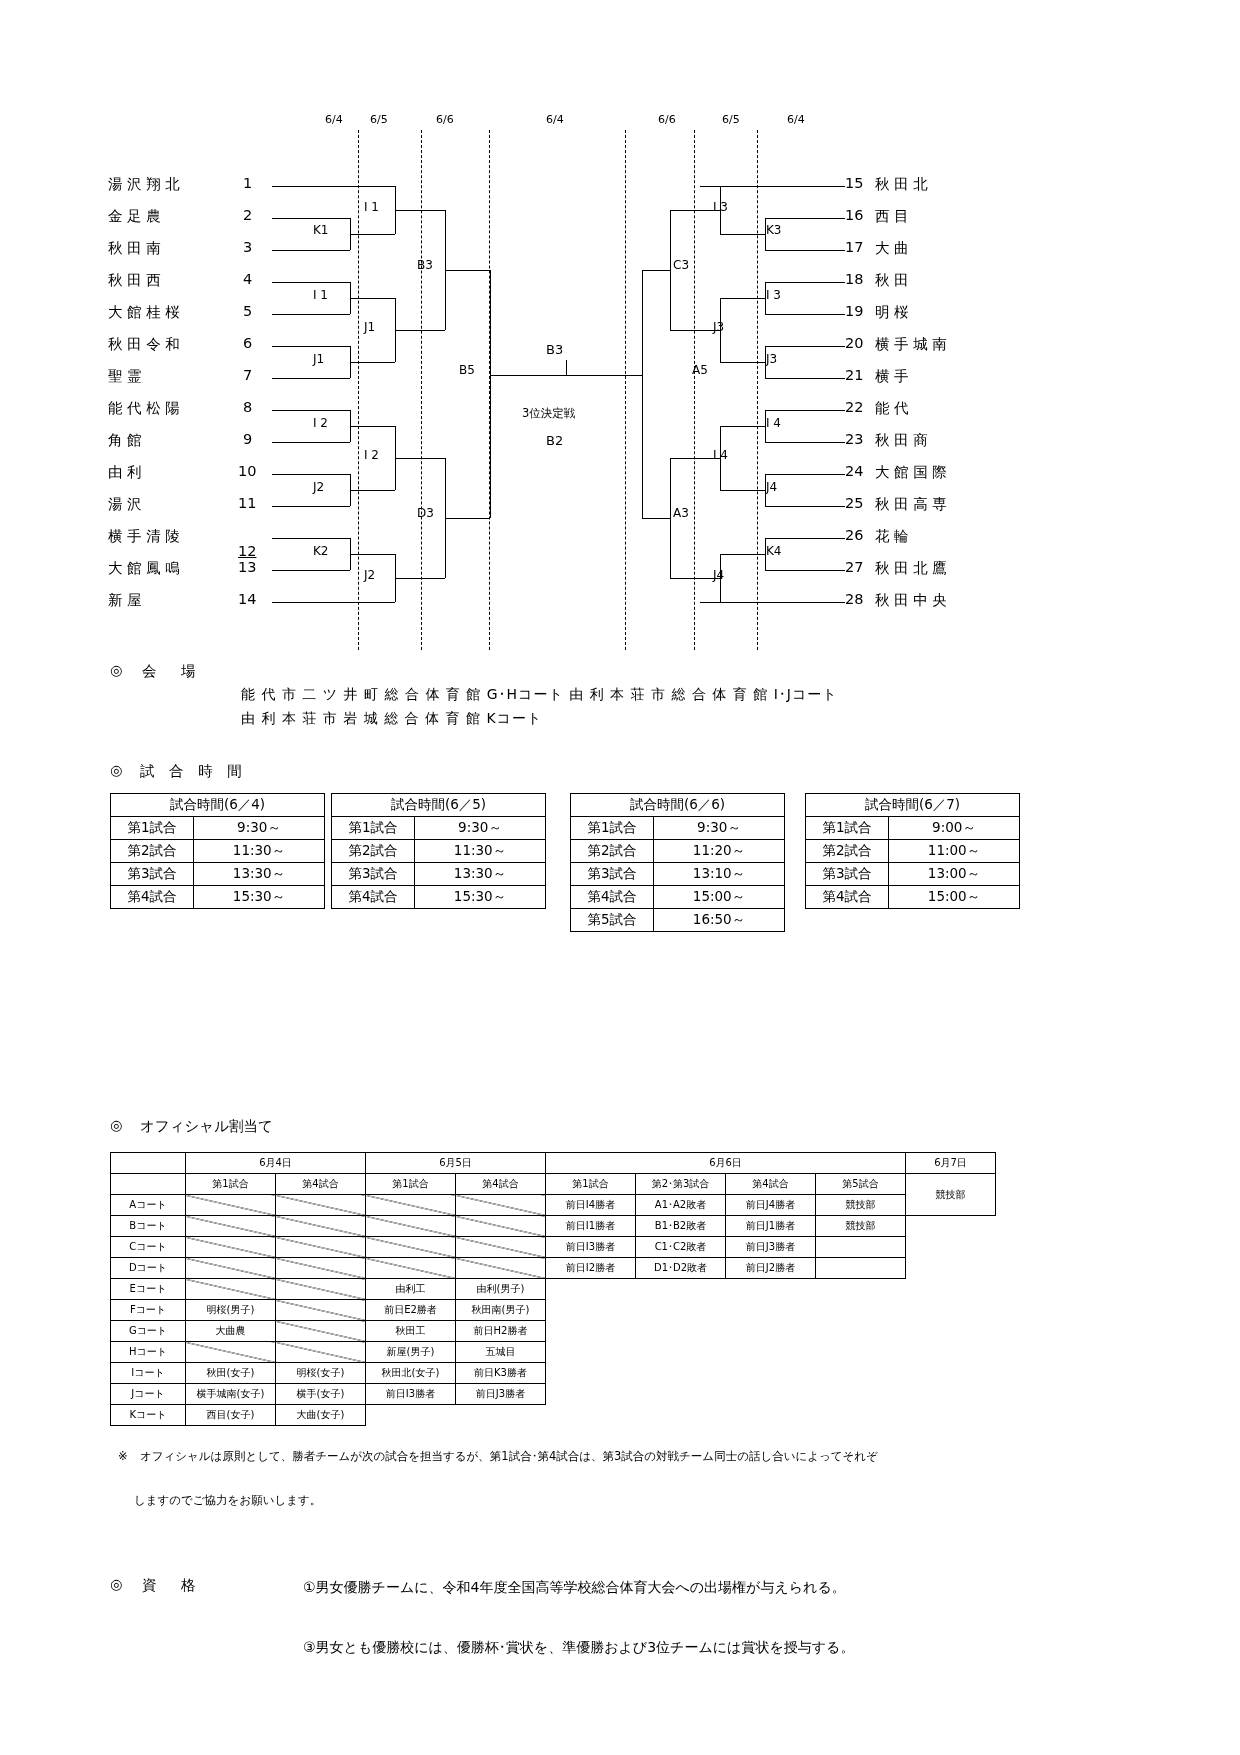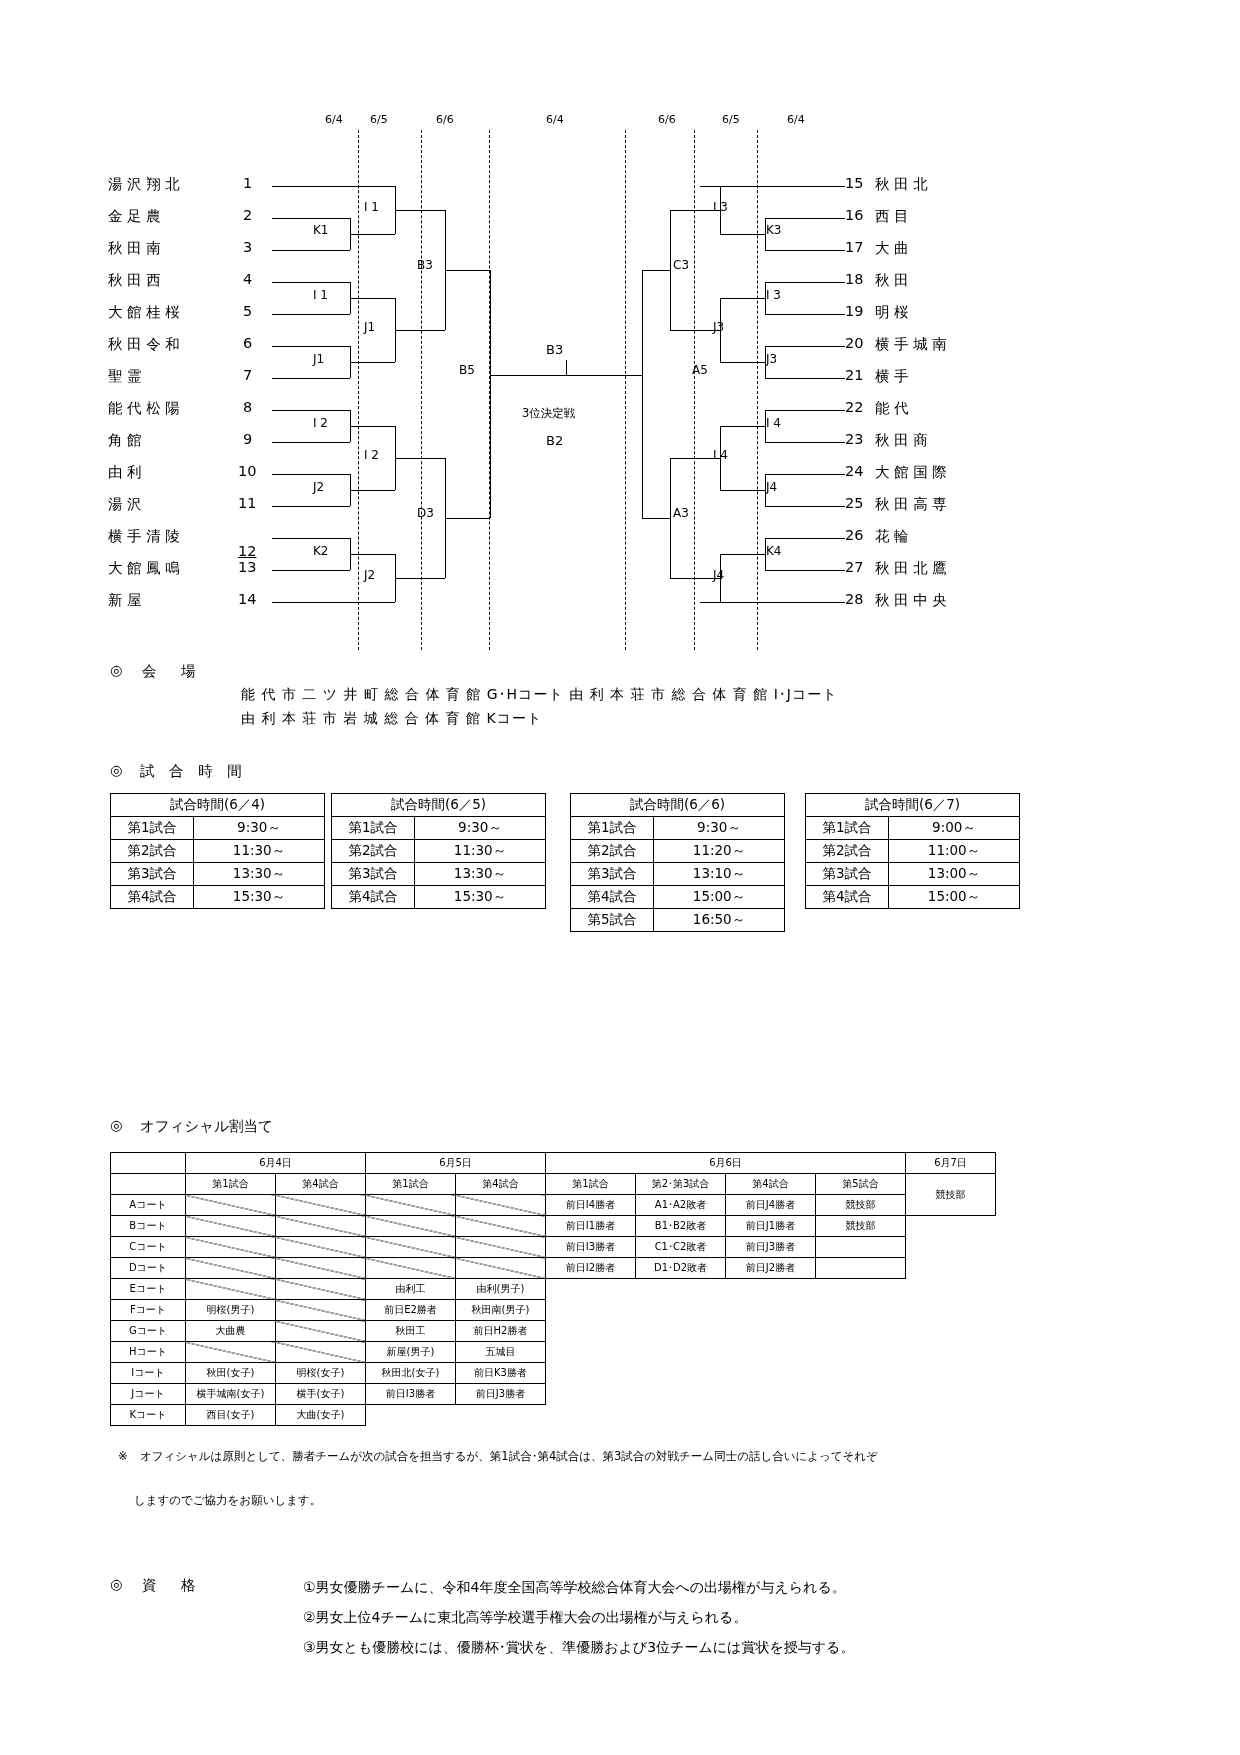--- a/index.html
+++ b/index.html
@@ -536,16 +536,15 @@
   </tbody>
     </table>
 
   <div class="note" style="left:118px;top:1448px;">※</div>
   <div class="note" style="left:140px;top:1448px;width:960px;">オフィシャルは原則として、勝者チームが次の試合を担当するが、第1試合･第4試合は、第3試合の対戦チーム同士の話し合いによってそれぞ</div>
   <div class="note" style="left:134px;top:1492px;width:960px;">しますのでご協力をお願いします。</div>
 
   <div class="sec" style="left:110px;top:1576px;">◎</div>
   <div class="sec" style="left:142px;top:1576px;letter-spacing:10px;">資      格</div>
   <div class="qual" style="left:303px;top:1575px;">①男女優勝チームに、令和4年度全国高等学校総合体育大会への出場権が与えられる。</div>
-  <div class="qual" style="left:303px;top:1605px;">②男女上位4チームに東北高等学校選手権大会の出場権が与えられる。</div>
   <div class="qual" style="left:303px;top:1635px;">③男女とも優勝校には、優勝杯･賞状を、準優勝および3位チームには賞状を授与する。</div>
 
 </div>
 
 </body></html>

